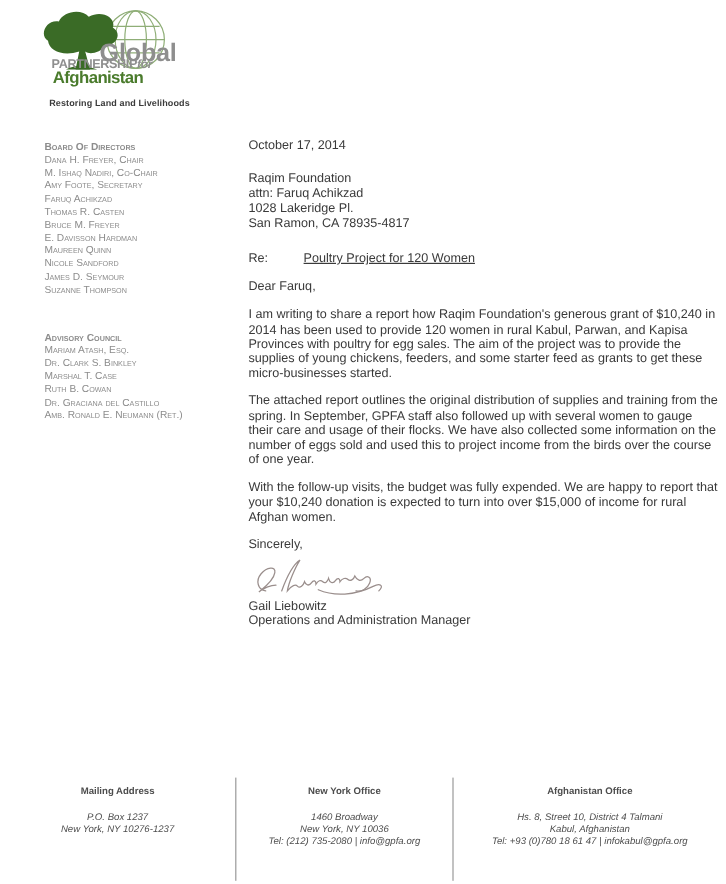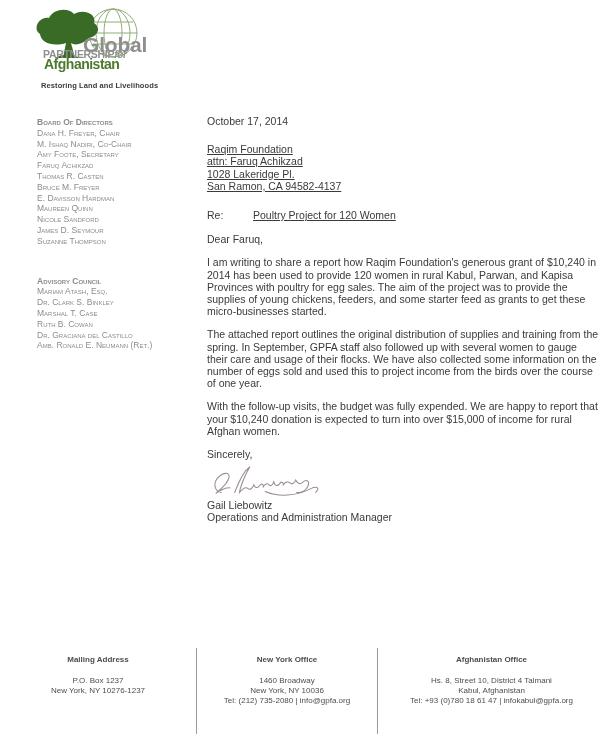--- a/index.html
+++ b/index.html
@@ -22,38 +22,38 @@
   
   .sidebar{position:absolute;left:37px;top:117px;width:168px;color:#8c8c8c;
     font-size:8.5px;line-height:10.8px;font-variant:small-caps;}
   .sb-header{font-weight:bold;}
   .sb-header.advisory{margin-top:29px;}
   .sb-item{white-space:nowrap;}
 
   
   .letter{position:absolute;left:207px;top:115px;width:392px;font-size:10.5px;line-height:12.2px;color:#3a3a3a;}
   .letter p{margin:11px 0 0 0;}
-  .recipient{margin-top:16px;text-decoration:underline;}
+  .recipient{margin-top:16px;}
   .re-line{margin-top:17px;}
   .re-label{display:inline-block;width:46px;}
   .re-subject{text-decoration:underline;}
   .salutation{margin-top:12px;}
   .closing{margin-top:11px;}
   .signature{margin-top:1px;height:40px;}
   .signer-name{margin-top:-2px;}
 
   
   .footer{position:absolute;left:0;top:648px;width:605px;height:86px;display:flex;
     font-size:8px;line-height:10px;color:#4d4d4d;text-align:center;}
   .fcol{padding-top:7px;box-sizing:border-box;}
   .fcol-1{width:196px;}
   .fcol-2{width:182px;border-left:1px solid #9a9a9a;border-right:1px solid #9a9a9a;}
   .fcol-3{width:227px;}
   .fheader{font-weight:bold;margin-bottom:11px;}
-  .fline{white-space:nowrap;}
+  .fline{white-space:nowrap;font-style:italic;}
   .fwebsite{font-weight:bold;font-size:9px;margin-top:8px;}
 </style>
 </head>
 <body>
 
 <div class="page">
 
   <div class="logo">
     <svg width="135" height="56" viewBox="0 0 135 56">
 
@@ -99,21 +99,21 @@
     <div class="sb-item">Amb. Ronald E. Neumann (Ret.)</div>
   </div>
 
   <div class="letter">
     <div class="date">October 17, 2014</div>
 
     <div class="recipient">
       <div>Raqim Foundation</div>
       <div>attn: Faruq Achikzad</div>
       <div>1028 Lakeridge Pl.</div>
-      <div>San Ramon, CA 94582-4137</div>
+      <div>San Ramon, CA 78935-4817</div>
     </div>
 
     <div class="re-line">
       <span class="re-label">Re:</span><span class="re-subject">Poultry Project for 120 Women</span>
     </div>
 
     <div class="salutation">Dear Faruq,</div>
 
     <p>I am writing to share a report how Raqim Foundation's generous grant of $10,240 in 2014 has been used to provide 120 women in rural Kabul, Parwan, and Kapisa Provinces with poultry for egg sales. The aim of the project was to provide the supplies of young chickens, feeders, and some starter feed as grants to get these micro-businesses started.</p>
     <p>The attached report outlines the original distribution of supplies and training from the spring. In September, GPFA staff also followed up with several women to gauge their care and usage of their flocks. We have also collected some information on the number of eggs sold and used this to project income from the birds over the course of one year.</p>

